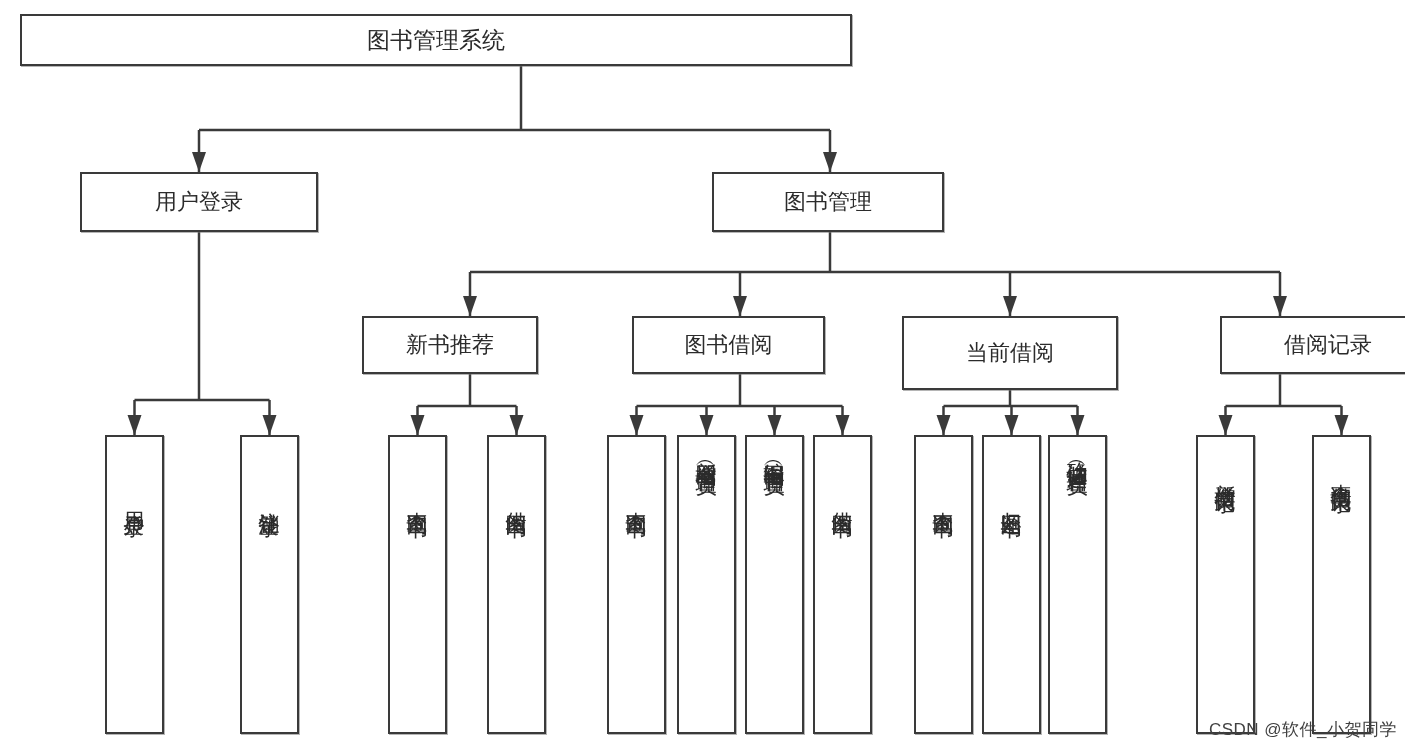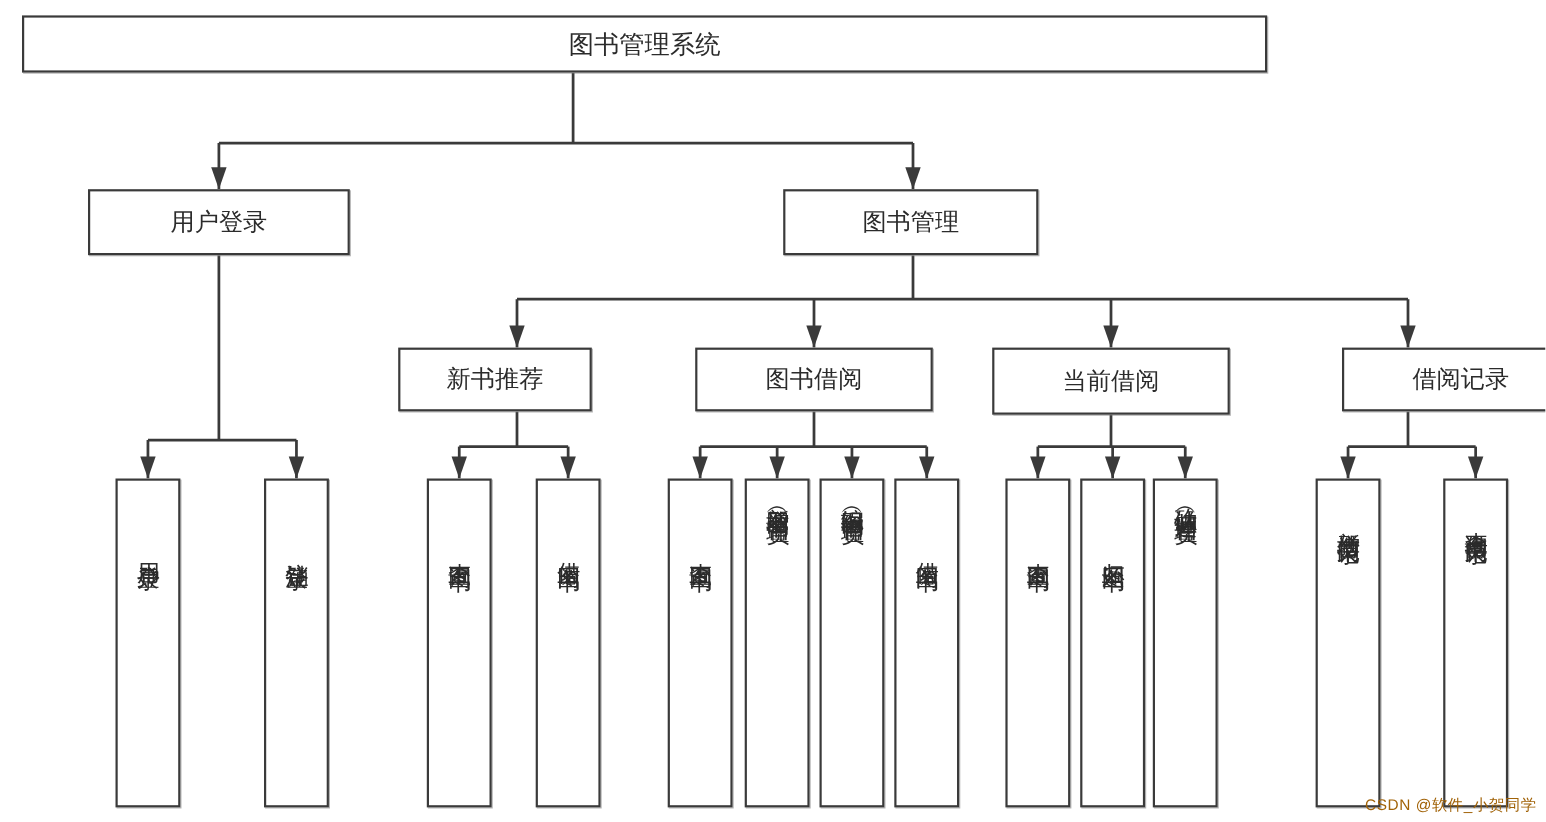--- a/index.html
+++ b/index.html
@@ -66,22 +66,22 @@
     left: 0;
     top: 0;
     width: 1405px;
     height: 747px;
     pointer-events: none;
   }
   #watermark {
     position: absolute;
     right: 8px;
     bottom: 6px;
-    font-size: 14px;
-    color: #a16207;
+    font-size: 17px;
+    color: #404040;
     white-space: nowrap;
     letter-spacing: 0.5px;
   }
 </style>
 </head>
 <body>
 
 <div id="diagram-root">
   <svg id="connectors" viewBox="0 0 1405 747" xmlns="http://www.w3.org/2000/svg">
       <line x1="521" y1="66" x2="521" y2="130" stroke="#3a3a3a" stroke-width="2.5"></line>
@@ -131,36 +131,36 @@
       <line x1="1077.5" y1="406" x2="1077.5" y2="435" stroke="#3a3a3a" stroke-width="2.5"></line>
       <polygon points="1070.5,415 1084.5,415 1077.5,435" fill="#3a3a3a"></polygon>
       <line x1="1280" y1="374" x2="1280" y2="406" stroke="#3a3a3a" stroke-width="2.5"></line>
       <line x1="1225.5" y1="406" x2="1341.5" y2="406" stroke="#3a3a3a" stroke-width="2.5"></line>
       <line x1="1225.5" y1="406" x2="1225.5" y2="435" stroke="#3a3a3a" stroke-width="2.5"></line>
       <polygon points="1218.5,415 1232.5,415 1225.5,435" fill="#3a3a3a"></polygon>
       <line x1="1341.5" y1="406" x2="1341.5" y2="435" stroke="#3a3a3a" stroke-width="2.5"></line>
       <polygon points="1334.5,415 1348.5,415 1341.5,435" fill="#3a3a3a"></polygon>
     </svg>
   <div id="nodes-layer">
-      <div class="node-box root horizontal" style="left: 20px; top: 14px; width: 1132px; height: 52px;">
+      <div class="node-box root horizontal" style="left: 20px; top: 14px; width: 832px; height: 52px;">
         <span class="node-label">图书管理系统</span>
       </div>
       <div class="node-box horizontal" style="left: 80px; top: 172px; width: 238px; height: 60px;">
         <span class="node-label">用户登录</span>
       </div>
       <div class="node-box horizontal" style="left: 712px; top: 172px; width: 232px; height: 60px;">
         <span class="node-label">图书管理</span>
       </div>
       <div class="node-box horizontal" style="left: 362px; top: 316px; width: 176px; height: 58px;">
         <span class="node-label">新书推荐</span>
       </div>
-      <div class="node-box horizontal" style="left: 632px; top: 316px; width: 216px; height: 58px;">
+      <div class="node-box horizontal" style="left: 632px; top: 316px; width: 193px; height: 58px;">
         <span class="node-label">图书借阅</span>
       </div>
-      <div class="node-box horizontal" style="left: 902px; top: 316px; width: 216px; height: 61px;">
+      <div class="node-box horizontal" style="left: 902px; top: 316px; width: 216px; height: 74px;">
         <span class="node-label">当前借阅</span>
       </div>
       <div class="node-box horizontal" style="left: 1220px; top: 316px; width: 216px; height: 58px;">
         <span class="node-label">借阅记录</span>
       </div>
       <div class="node-box vertical mid" style="left: 105px; top: 435px; width: 59px; height: 299px;">
         <span class="node-label">用户登录</span>
       </div>
       <div class="node-box vertical mid" style="left: 240px; top: 435px; width: 59px; height: 299px;">
         <span class="node-label">注销登录</span>

